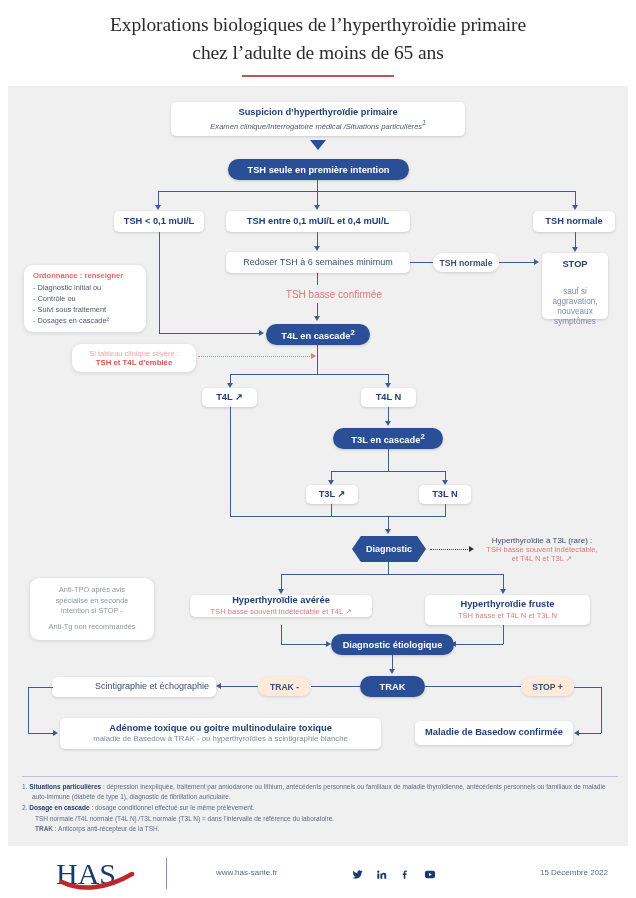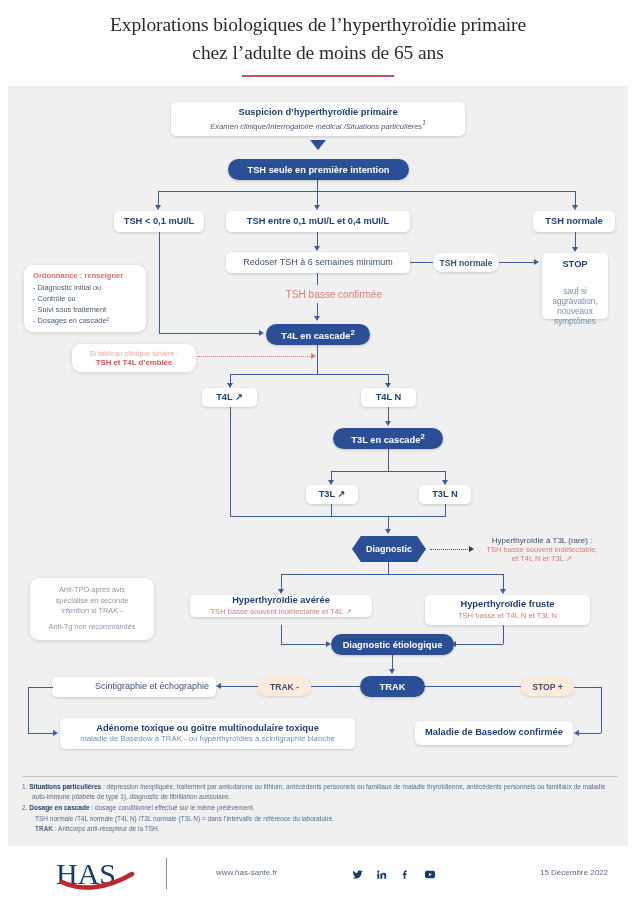--- a/index.html
+++ b/index.html
@@ -330,21 +330,21 @@
     <div class="hlred">TSH basse souvent indétectable et T4L ↗</div>
   </div>
   <div class="node" style="left:425px; top:595px; width:165px; height:30px;">
     <div class="t1">Hyperthyroïdie fruste</div>
     <div class="hlred">TSH basse et T4L N  et T3L N</div>
   </div>
 
   <div class="note note-c" style="left:30px; top:578px; width:124px; padding:7px 8px;">
     <div class="l">Anti-TPO après avis</div>
     <div class="l">spécialisé en seconde</div>
-    <div class="l">intention si TRAK -</div>
+    <div class="l">intention si STOP -</div>
     <div class="l" style="margin-top:5px;">Anti-Tg non recommandés</div>
   </div>
 
   <div class="ln lnv" style="left:281px; top:625px; height:19px;"></div>
   <div class="ln lnh" style="left:281px; top:644px; width:45px;"></div>
   <div class="arrow-r" style="left:326px; top:640.5px;"></div>
 
   <div class="ln lnv" style="left:503px; top:625px; height:19px;"></div>
   <div class="ln lnh" style="left:456px; top:644px; width:47px;"></div>
   <div class="arrow-l" style="left:451px; top:640.5px;"></div>
@@ -374,21 +374,21 @@
   <div class="ln lnh" style="left:425px; top:686px; width:96px;"></div>
   <div class="tag-peach" style="left:521px; top:677px; width:53px; height:19px;">
     <span>STOP +</span>
   </div>
 
   <div class="ln lnv" style="left:28px; top:687px; height:46px;"></div>
   <div class="ln lnh" style="left:28px; top:687px; width:25px;"></div>
   <div class="ln lnh" style="left:28px; top:733px; width:26px;"></div>
   <div class="arrow-r" style="left:53px; top:729.5px;"></div>
 
-  <div class="node" style="left:60px; top:718px; width:295px; height:31px;">
+  <div class="node" style="left:60px; top:718px; width:321px; height:31px;">
     <div class="t1">Adénome toxique ou goitre multinodulaire toxique</div>
     <div class="plain" style="font-size:7.8px; color:#7d8ca6;">maladie de Basedow à TRAK - ou hyperthyroïdies à scintigraphie blanche</div>
   </div>
 
   <div class="ln lnh" style="left:574px; top:687px; width:27px;"></div>
   <div class="ln lnv" style="left:601px; top:687px; height:46px;"></div>
   <div class="ln lnh" style="left:579px; top:733px; width:22px;"></div>
   <div class="arrow-l" style="left:574px; top:729.5px;"></div>
 
   <div class="node" style="left:415px; top:721px; width:158px; height:24px;">

